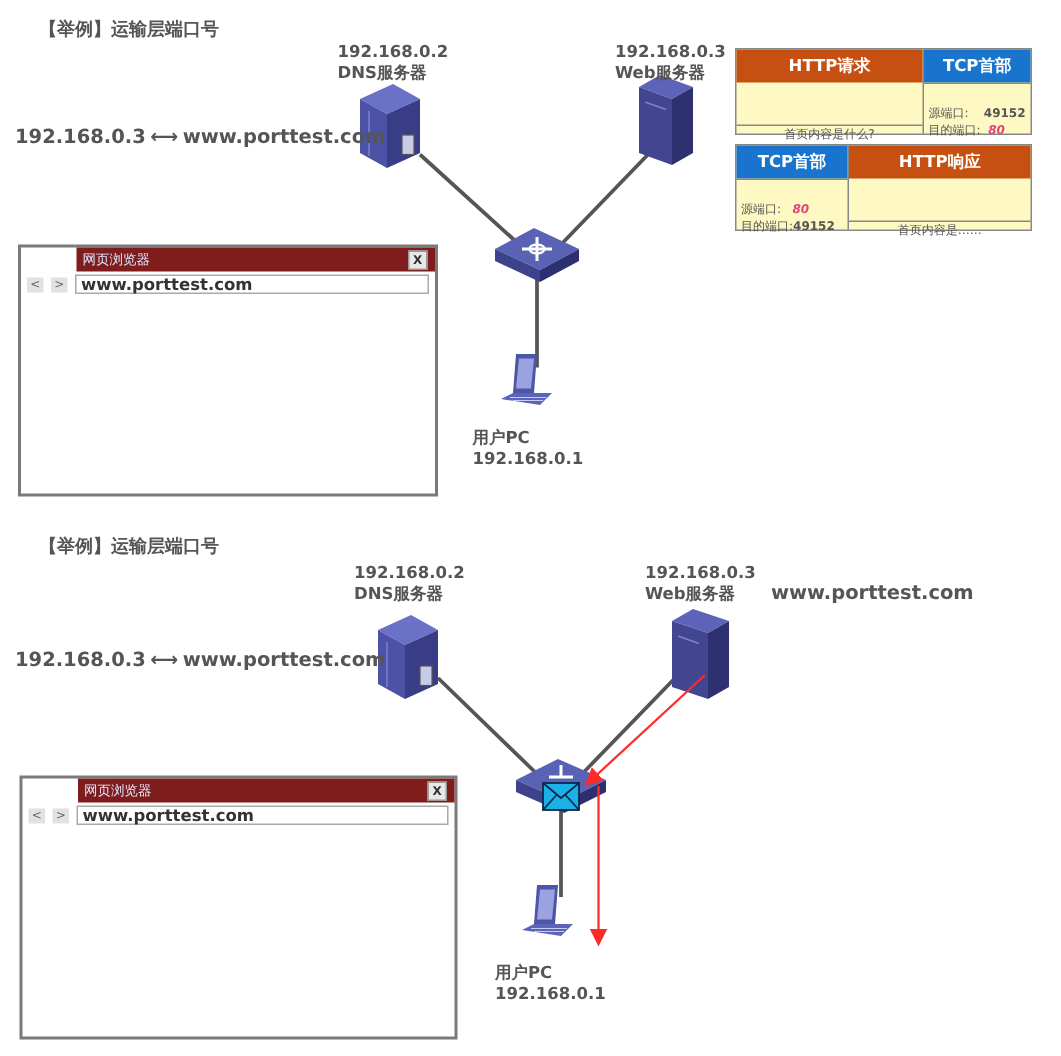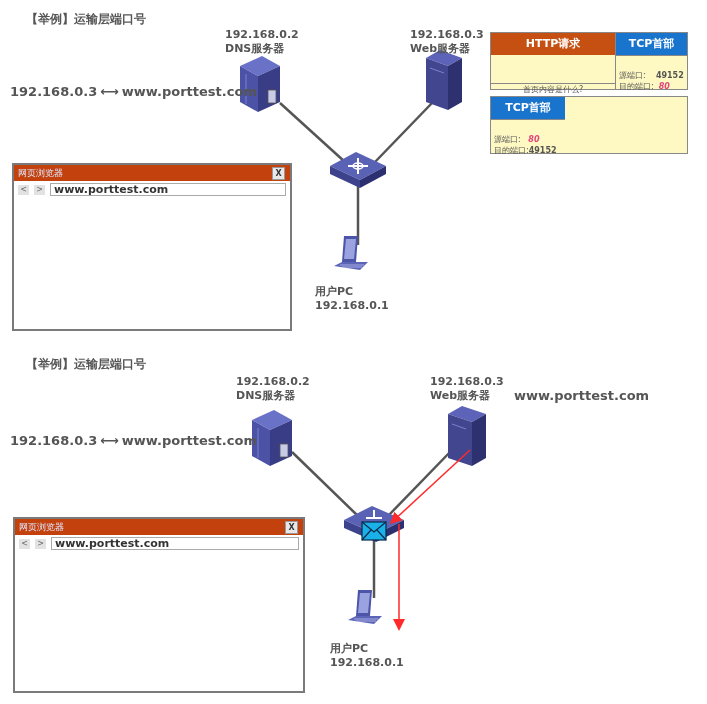--- a/index.html
+++ b/index.html
@@ -8,21 +8,21 @@
   .abs { position:absolute; }
   .title { font-size:12px; font-weight:bold; color:#555; }
   .label { font-size:11px; font-weight:bold; color:#555; text-align:left; line-height:14px; white-space:nowrap; }
   .mapping { font-size:13px; font-weight:bold; color:#555; white-space:nowrap; }
   .mapping .arrow { display:inline-block; margin:0 3px; }
   .url-big { font-size:13px; font-weight:bold; color:#555; white-space:nowrap; }
   svg.net { position:absolute; left:0; top:0; }
 
   
   .browser { position:absolute; border:2px solid #7a7a7a; background:#fff; box-sizing:border-box; }
-  .browser .titlebar { background:#c2410c; height:16px; position:relative; }
+  .browser .titlebar { background:#7f1d1d; height:16px; position:relative;margin-left:37px; }
   .browser .titlebar .btitle { color:#dfe6ff; font-size:9px; position:absolute; left:4px; top:2px; }
   .browser .titlebar .close { position:absolute; right:5px; top:2px; width:11px; height:11px; background:#e8e8e8;
         border:1px solid #999; font-size:8px; line-height:11px; text-align:center; color:#333; font-weight:bold; }
   .browser .navrow { height:18px; position:relative; }
   .browser .nav { position:absolute; top:4px; width:11px; height:10px; background:#e2e2e2; font-size:8px; line-height:10px; text-align:center; color:#666; }
   .browser .addr { position:absolute; left:36px; right:4px; top:2px; height:13px; border:1px solid #aaa; font-size:11px; font-weight:bold; color:#333; line-height:12px; padding-left:3px; box-sizing:border-box; }
 
   
   .pkt { position:absolute; border:1px solid #888; display:flex; background:#fef9c3; box-sizing:border-box; }
   .pkt .col { display:flex; flex-direction:column; border-right:1px solid #888; }
@@ -171,20 +171,24 @@
 </div>
 
 <div class="pkt" style="left:490px; top:96px; width:198px; height:58px;">
   <div class="col" style="width:74px;">
     <div class="hdr tcp">TCP首部</div>
     <div class="ports">
       <div class="row"><span>源端口:</span>&nbsp;&nbsp;&nbsp;<span class="v hl">80</span></div>
       <div class="row"><span>目的端口:</span><span class="v">49152</span></div>
     </div>
   </div>
+  <div class="col" style="flex:1;">
+    <div class="hdr http">HTTP响应</div>
+    <div class="body">首页内容是……</div>
+  </div>
 </div>
 
 <div class="abs title" style="left:26px; top:356px;">【举例】运输层端口号</div>
 
 <div class="abs label" style="left:236px; top:375px; width:80px;">
   <div>192.168.0.2</div>
   <div>DNS服务器</div>
 </div>
 <div class="abs label" style="left:430px; top:375px; width:80px;">
   <div>192.168.0.3</div>

